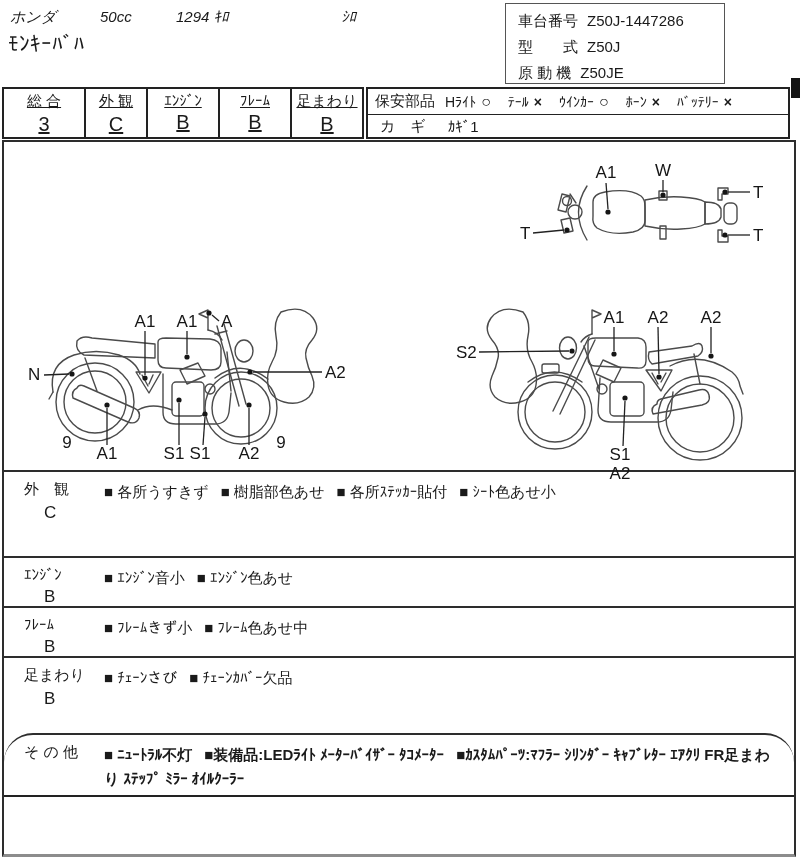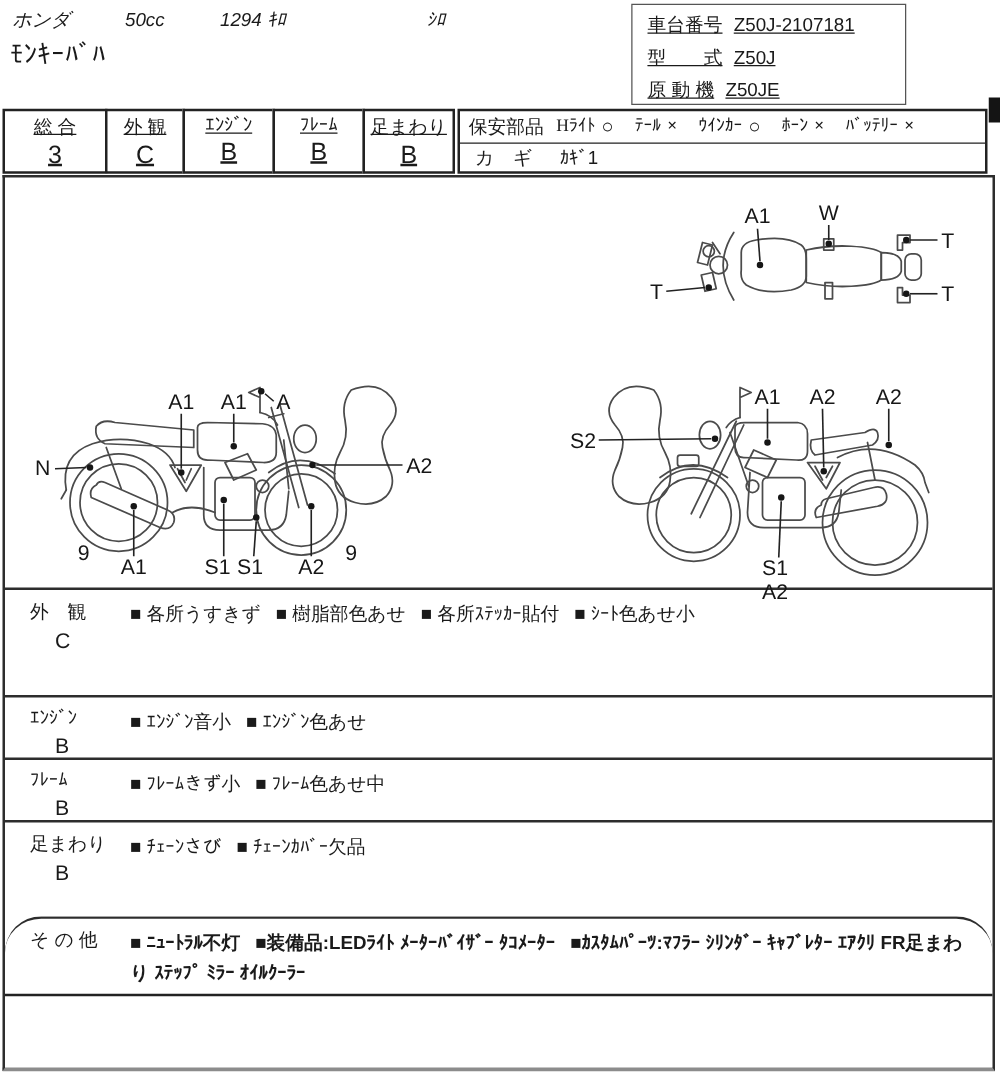--- a/index.html
+++ b/index.html
@@ -5,34 +5,34 @@
   html,body{margin:0;padding:0;background:#e8e8e8;}
   .sheet{
     position:relative;width:800px;height:865px;background:#ffffff;
     font-family:"Liberation Sans","DejaVu Sans",sans-serif;color:#1a1a1a;
     overflow:hidden;margin:0 auto;
   }
   .abs{position:absolute;}
   .t15{font-size:15px;line-height:1.2;font-style:italic;}
   .model{font-size:21px;letter-spacing:.5px;}
   
-  .idbox{left:505px;top:3px;width:220px;height:81px;border:1.5px solid #555;box-sizing:border-box;padding:4px 0 0 12px;text-decoration:underline;}
+  .idbox{left:505px;top:3px;width:220px;height:81px;border:1.5px solid #555;box-sizing:border-box;padding:4px 0 0 12px;}
   .idrow{display:flex;gap:9px;font-size:15px;line-height:26px;white-space:nowrap;}
   .corner-mark{left:791px;top:78px;width:9px;height:20px;background:#141414;}
   
   .ratings{left:2px;top:87px;display:flex;text-decoration:underline;}
   .rcell{border:2px solid #222;box-sizing:border-box;height:52px;text-align:center;background:#fff;}
   .rcell + .rcell{margin-left:-2px;}
   .rlabel{font-size:15px;margin-top:3px;white-space:nowrap;}
   .rvalue{font-size:20px;margin-top:2px;}
   .safety{left:366px;top:87px;width:424px;height:52px;border:2px solid #222;box-sizing:border-box;}
   .srow1{height:26px;box-sizing:border-box;border-bottom:1.5px solid #222;display:flex;align-items:center;padding-left:7px;white-space:nowrap;}
   .srow2{height:22px;display:flex;align-items:center;padding-left:12px;}
   .stitle{font-size:15px;margin-right:10px;}
-  .sitem{display:inline-flex;align-items:center;margin-right:17px;font-size:14px;font-family:Liberation Serif, serif;}
+  .sitem{display:inline-flex;align-items:center;margin-right:17px;font-size:14px;}
   .sitem .lbl{margin-right:5px;}
   .mark-circle{font-size:16px;font-weight:bold;line-height:1;}
   .mark-cross{font-size:14px;font-weight:bold;line-height:1;}
   .keylabel{font-size:15px;margin-right:22px;text-align:center;}
   .keyval{font-size:15px;}
   
   .content{left:2px;top:140px;width:794px;height:717px;border:2px solid #2d2d2d;border-bottom:3px solid #8c8c8c;box-sizing:border-box;}
   .row{box-sizing:border-box;display:flex;border-top:2px solid #2d2d2d;}
   .row.first{border-top:none;}
   .diagram-area{height:328px;position:relative;}
@@ -53,21 +53,21 @@
 
   <div class="abs t15" style="left:10px;top:8px;">ホンダ</div>
   <div class="abs t15" style="left:100px;top:8px;">50cc</div>
   <div class="abs t15" style="left:176px;top:8px;">1294 ｷﾛ</div>
   <div class="abs t15" style="left:306px;top:8px;margin-left:35px;">ｼﾛ</div>
   <div class="abs model" style="left:8px;top:32px;">ﾓﾝｷｰﾊﾞﾊ</div>
 
   <div class="abs idbox">
     <div class="idrow">
       <span>車台番号</span>
-      <span>Z50J-2107181</span>
+      <span>Z50J-1447286</span>
     </div>
     <div class="idrow">
       <span>型　　式</span>
       <span>Z50J</span>
     </div>
     <div class="idrow">
       <span>原 動 機</span>
       <span>Z50JE</span>
     </div>
   </div>

